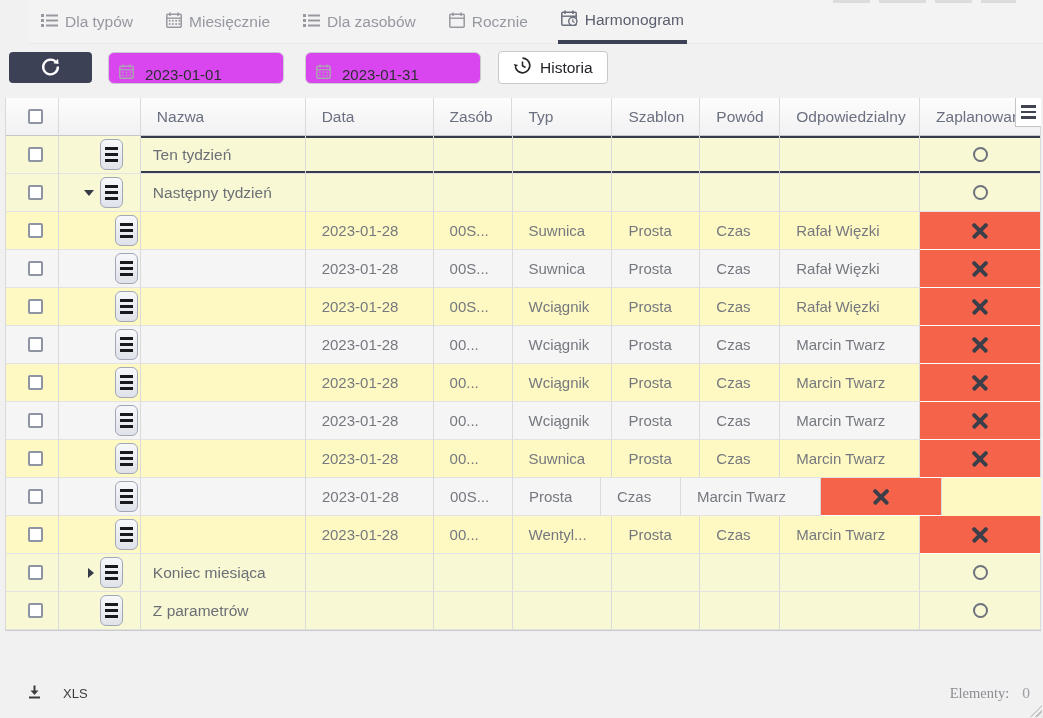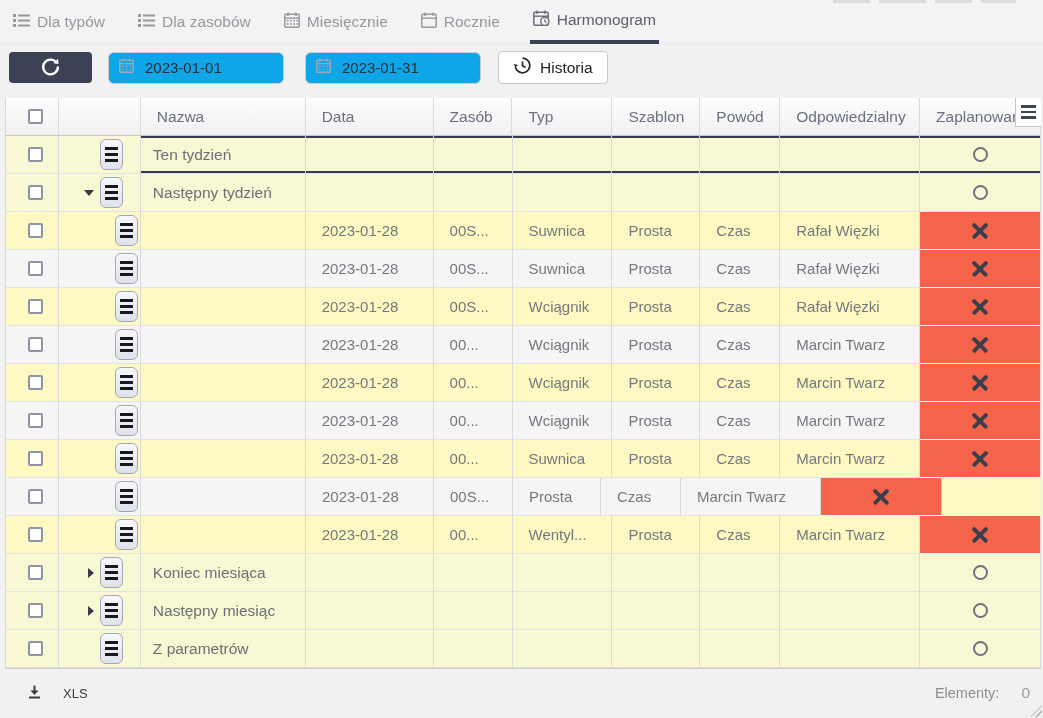--- a/index.html
+++ b/index.html
@@ -8,32 +8,32 @@
          font-family:"Liberation Sans", sans-serif; }
 
   
   .stubs { position:absolute; top:0; left:833px; display:flex; gap:9px; }
   .stub  { height:3px; background:#dcdcdd; }
   .stub:nth-child(1){width:37px}.stub:nth-child(2){width:47px}
   .stub:nth-child(3){width:37px}.stub:nth-child(4){width:35px}
 
   
   .tabs { display:flex; height:44px; padding-left:10px; gap:27px; background:#f3f3f4;
-          border-bottom:1px solid #ebebec; }
+          border-bottom:1px solid #ebebec;margin-left:28px; }
   .tab  { display:flex; align-items:center; gap:7px; padding:0 3px; height:44px;
           font-size:15.5px; color:#96989f; cursor:pointer; }
   .tab.active { color:#5b5f6d; border-bottom:4px solid #3d4156; }
   .tab svg { flex:none; }
 
   
   .toolbar { position:absolute; top:51px; left:9px; display:flex; align-items:center; }
   .btn-refresh { width:83px; height:31px; background:#3d4156; border:none; border-radius:4px;
                  display:flex; align-items:center; justify-content:center; cursor:pointer; }
-  .datebox { margin-left:16px; width:176px; height:32px; background:#0ea5e9; border:1px solid #cbcbcf;
-             border-radius:6px; display:flex; align-items:center; padding:0 10px; }
+  .datebox { margin-left:16px; width:176px; height:32px; background:#d946ef; border:1px solid #cbcbcf;
+             border-radius:6px; display:flex; align-items:flex-end; padding:0 10px; }
   .datebox.second { margin-left:21px; }
   .datebox input { border:none; outline:none; background:transparent; font-size:15px; color:#2e2e33;
                    width:100%; margin-left:11px; font-family:inherit; }
   .btn-history { margin-left:17px; height:33px; background:#fff; border:1px solid #c9c9cd;
                  border-radius:4px; display:flex; align-items:center; gap:8px; padding:0 14px;
                  font-size:15.5px; color:#222327; cursor:pointer; font-family:inherit; }
 
   
   .table { position:absolute; top:98px; left:5px; width:1036px; background:#fef9c3;
            border-left:1px solid #d9d9d9; border-bottom:1px solid #c9c9c9; }
@@ -76,21 +76,21 @@
 
   .colmenu { position:absolute; top:0; right:0; width:26px; height:29px; background:#fff; border:none;
              border-left:1px solid #c6c6c8; border-bottom:1px solid #c6c6c8; display:flex;
              flex-direction:column; align-items:center; justify-content:center; gap:3px; cursor:pointer; }
   .cbar { width:15px; height:2.6px; background:#3f4450; }
 
   
   .footer { position:absolute; left:0; right:0; bottom:0; height:48px; background:#f1f1f2; }
   .xls { position:absolute; left:28px; top:15px; display:flex; align-items:center; gap:22px;
          font-size:13px; color:#3c3c3c; background:none; border:none; cursor:pointer; font-family:inherit; }
-  .footer-right { position:absolute; right:13px; top:14px; display:flex; align-items:baseline; gap:22px; }
+  .footer-right { position:absolute; right:13px; top:14px; display:flex; align-items:baseline; gap:13px;font-family:Liberation Serif, serif; }
   .items-label { font-size:14.5px; color:#8b8d92; }
   .items-count { font-size:15.5px; color:#9b9da2; }
   .grip { position:absolute; right:1px; bottom:1px; width:12px; height:12px;
           background:repeating-linear-gradient(135deg,#c2c2c4 0 1.5px,transparent 1.5px 4px);
           clip-path:polygon(100% 0,100% 100%,0 100%); cursor:nwse-resize; }
 </style>
 </head>
 <body>
 
 <div id="app">
@@ -108,33 +108,20 @@
             <g fill="#97999f">
               <rect x="0" y="1" width="3" height="3"></rect>
               <rect x="5" y="1.5" width="12" height="2"></rect>
               <rect x="0" y="6" width="3" height="3"></rect>
               <rect x="5" y="6.5" width="12" height="2"></rect>
               <rect x="0" y="11" width="3" height="3"></rect>
               <rect x="5" y="11.5" width="12" height="2"></rect>
             </g>
           </svg></span>
       <span>Dla typów</span>
-    </div>
-    <div class="tab">
-      <span><svg width="17" height="15" viewBox="0 0 17 15">
-            <g fill="#97999f">
-              <rect x="0" y="1" width="3" height="3"></rect>
-              <rect x="5" y="1.5" width="12" height="2"></rect>
-              <rect x="0" y="6" width="3" height="3"></rect>
-              <rect x="5" y="6.5" width="12" height="2"></rect>
-              <rect x="0" y="11" width="3" height="3"></rect>
-              <rect x="5" y="11.5" width="12" height="2"></rect>
-            </g>
-          </svg></span>
-      <span>Dla zasobów</span>
     </div>
     <div class="tab">
       <span><svg width="16" height="16" viewBox="0 0 16 16">
             <rect x="0.8" y="2.3" width="14.4" height="12.9" rx="1" fill="none" stroke="#97999f" stroke-width="1.5"></rect>
             <line x1="4" y1="0.4" x2="4" y2="4" stroke="#97999f" stroke-width="1.5"></line>
             <line x1="12" y1="0.4" x2="12" y2="4" stroke="#97999f" stroke-width="1.5"></line>
             <line x1="1" y1="6.2" x2="15" y2="6.2" stroke="#97999f" stroke-width="1.4"></line>
             <g fill="#97999f">
               <circle cx="3.7" cy="8.8" r="1"></circle>
               <circle cx="6.9" cy="8.8" r="1"></circle>
@@ -142,20 +129,33 @@
               <circle cx="13.3" cy="8.8" r="1"></circle>
               <circle cx="3.7" cy="12" r="1"></circle>
               <circle cx="6.9" cy="12" r="1"></circle>
               <circle cx="10.1" cy="12" r="1"></circle>
               <circle cx="13.3" cy="12" r="1"></circle>
             </g>
           </svg></span>
       <span>Miesięcznie</span>
     </div>
     <div class="tab">
+      <span><svg width="17" height="15" viewBox="0 0 17 15">
+            <g fill="#97999f">
+              <rect x="0" y="1" width="3" height="3"></rect>
+              <rect x="5" y="1.5" width="12" height="2"></rect>
+              <rect x="0" y="6" width="3" height="3"></rect>
+              <rect x="5" y="6.5" width="12" height="2"></rect>
+              <rect x="0" y="11" width="3" height="3"></rect>
+              <rect x="5" y="11.5" width="12" height="2"></rect>
+            </g>
+          </svg></span>
+      <span>Dla zasobów</span>
+    </div>
+    <div class="tab">
       <span><svg width="16" height="16" viewBox="0 0 16 16">
             <rect x="0.8" y="2.3" width="14.4" height="12.9" rx="1" fill="none" stroke="#97999f" stroke-width="1.5"></rect>
             <line x1="4" y1="0.4" x2="4" y2="4" stroke="#97999f" stroke-width="1.5"></line>
             <line x1="12" y1="0.4" x2="12" y2="4" stroke="#97999f" stroke-width="1.5"></line>
             <line x1="1" y1="6.2" x2="15" y2="6.2" stroke="#97999f" stroke-width="1.4"></line>
           </svg></span>
       <span>Rocznie</span>
     </div>
     <div class="tab active">
       <span><svg width="17" height="17" viewBox="0 0 17 17">
@@ -500,43 +500,20 @@
           <div class="cell c8"></div>
           <div class="cell c9">
             <span class="circle"></span>
           </div>
         </div>
         <div class="row group">
           <div class="cell c0">
             <span class="checkbox"></span>
           </div>
           <div class="cell c1 tree-group">
-            <span class="tri-right"></span>
-            <button class="row-menu">
-              <span class="mbar"></span>
-              <span class="mbar"></span>
-              <span class="mbar"></span>
-            </button>
-          </div>
-          <div class="cell c2">Następny miesiąc</div>
-          <div class="cell c3"></div>
-          <div class="cell c4"></div>
-          <div class="cell c5"></div>
-          <div class="cell c6"></div>
-          <div class="cell c7"></div>
-          <div class="cell c8"></div>
-          <div class="cell c9">
-            <span class="circle"></span>
-          </div>
-        </div>
-        <div class="row group">
-          <div class="cell c0">
-            <span class="checkbox"></span>
-          </div>
-          <div class="cell c1 tree-group">
             <button class="row-menu">
               <span class="mbar"></span>
               <span class="mbar"></span>
               <span class="mbar"></span>
             </button>
           </div>
           <div class="cell c2">Z parametrów</div>
           <div class="cell c3"></div>
           <div class="cell c4"></div>
           <div class="cell c5"></div>

